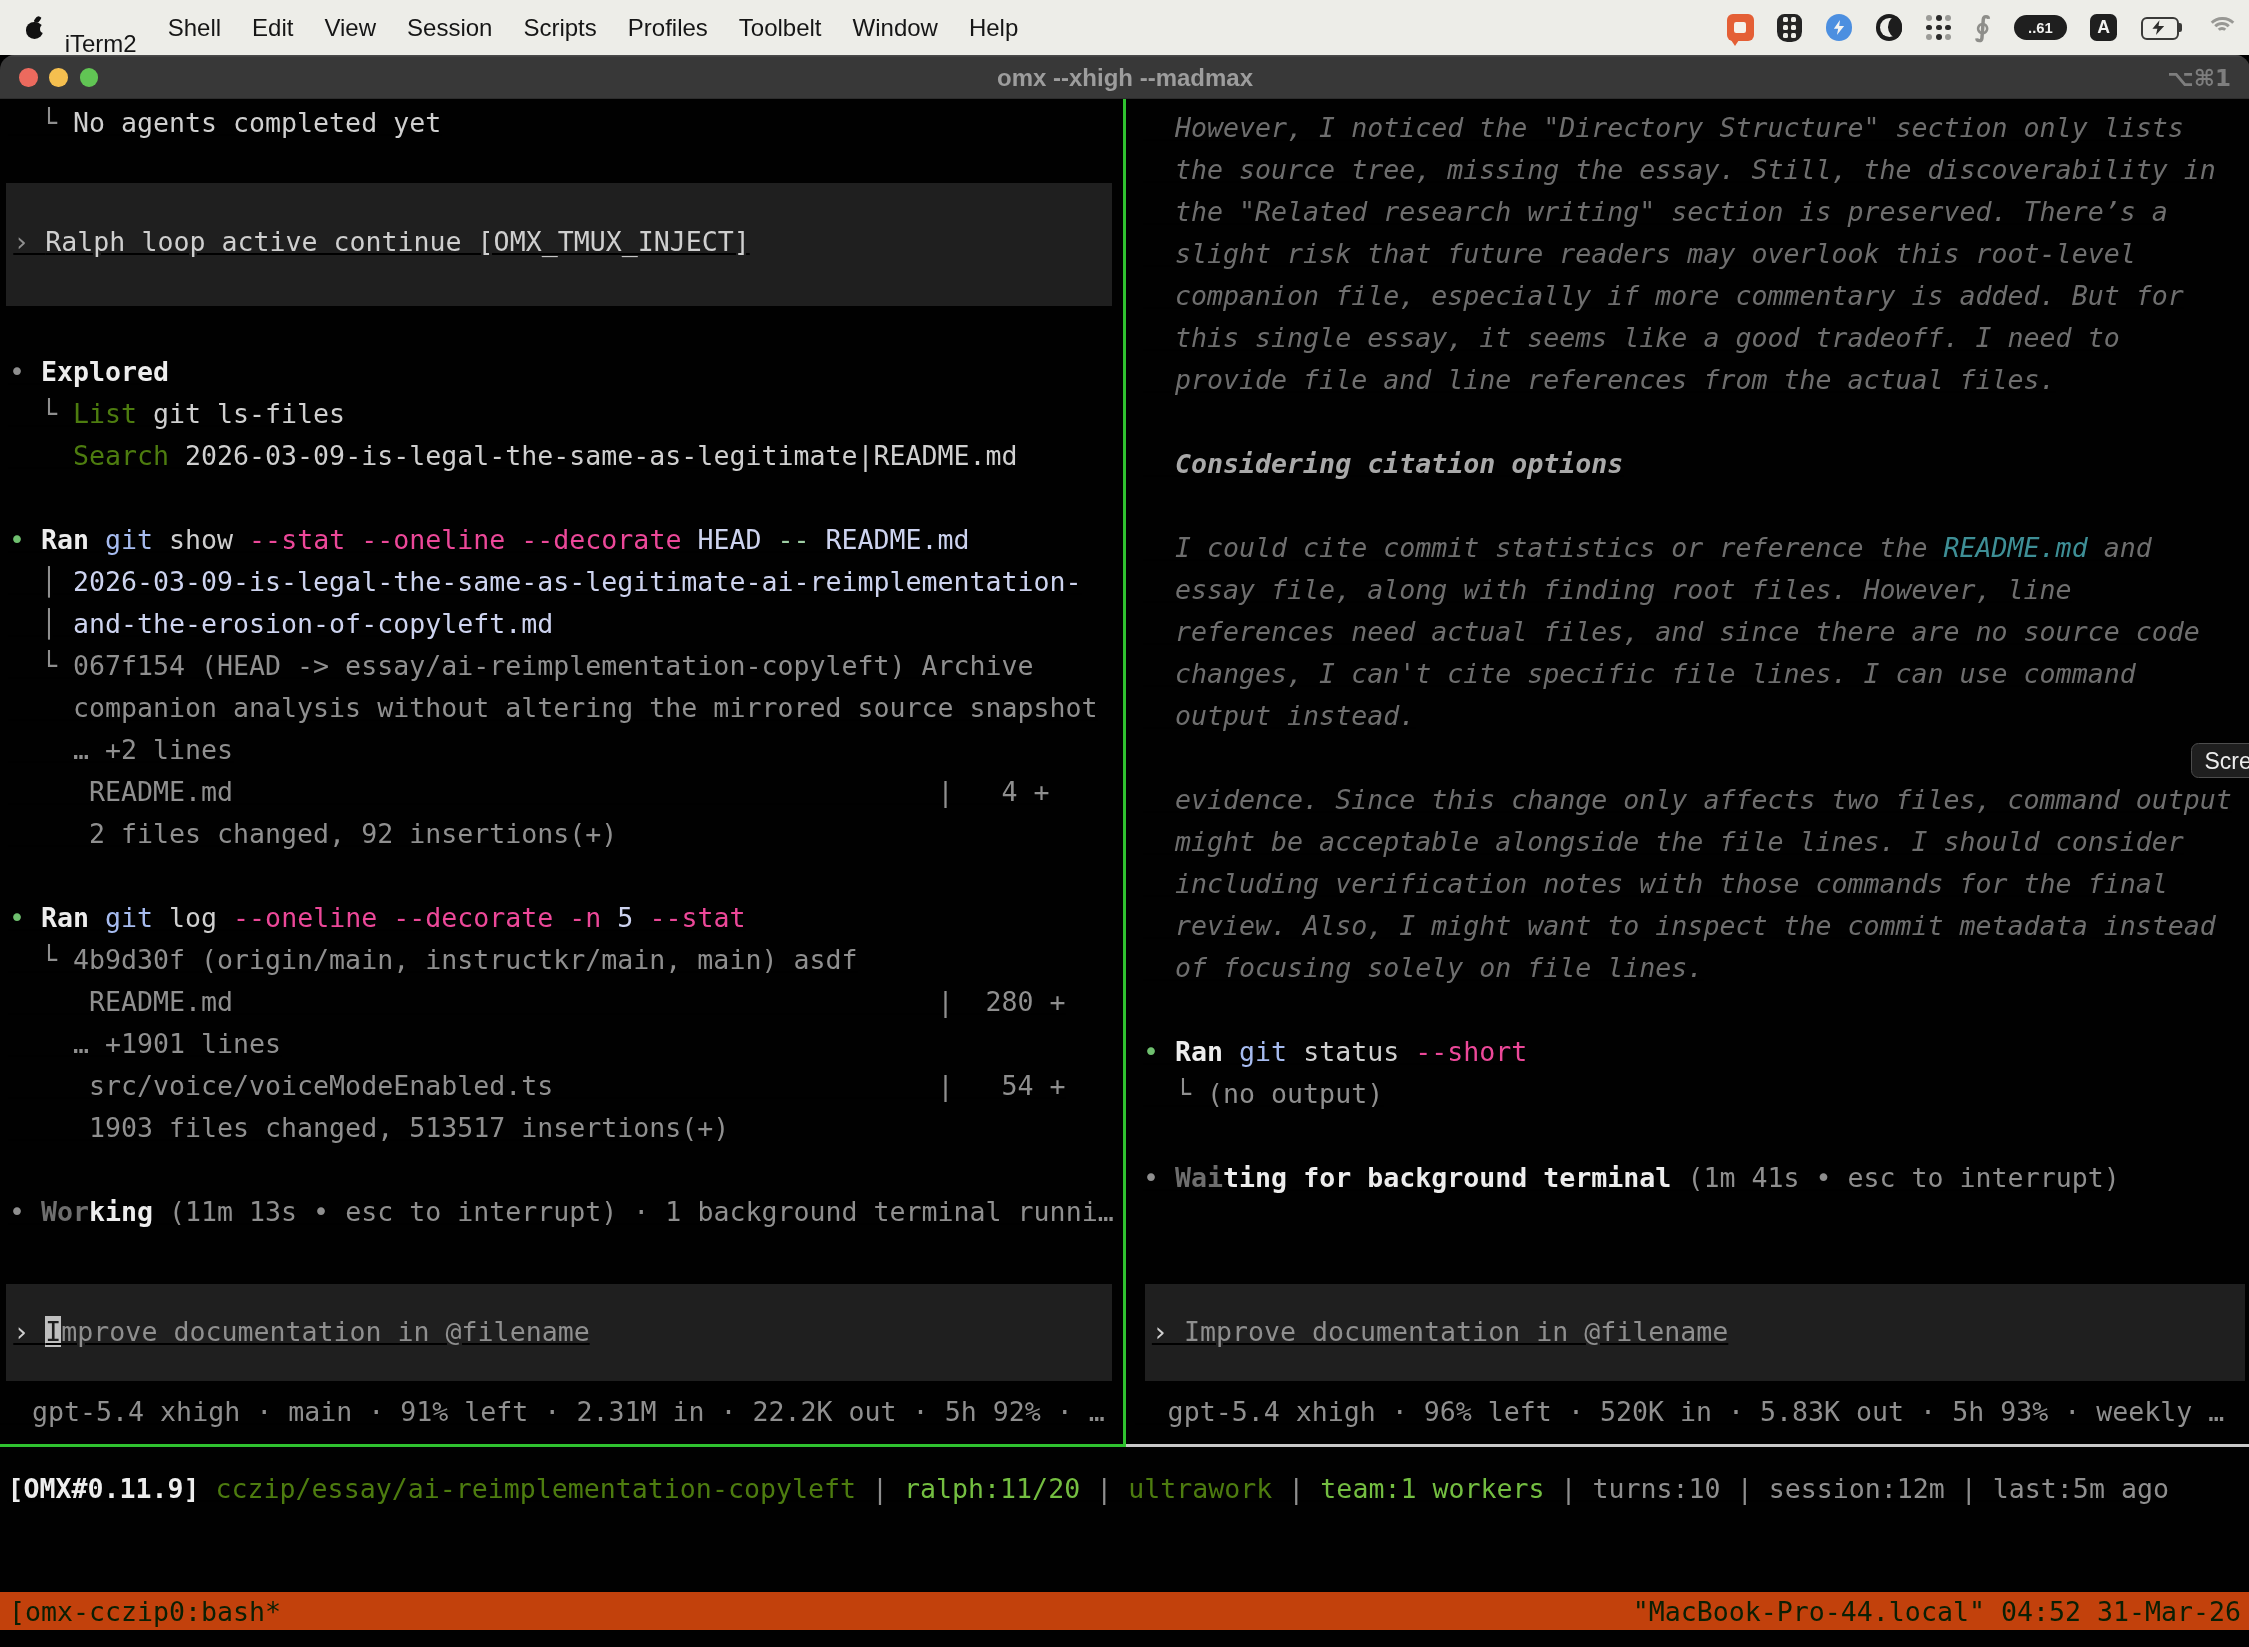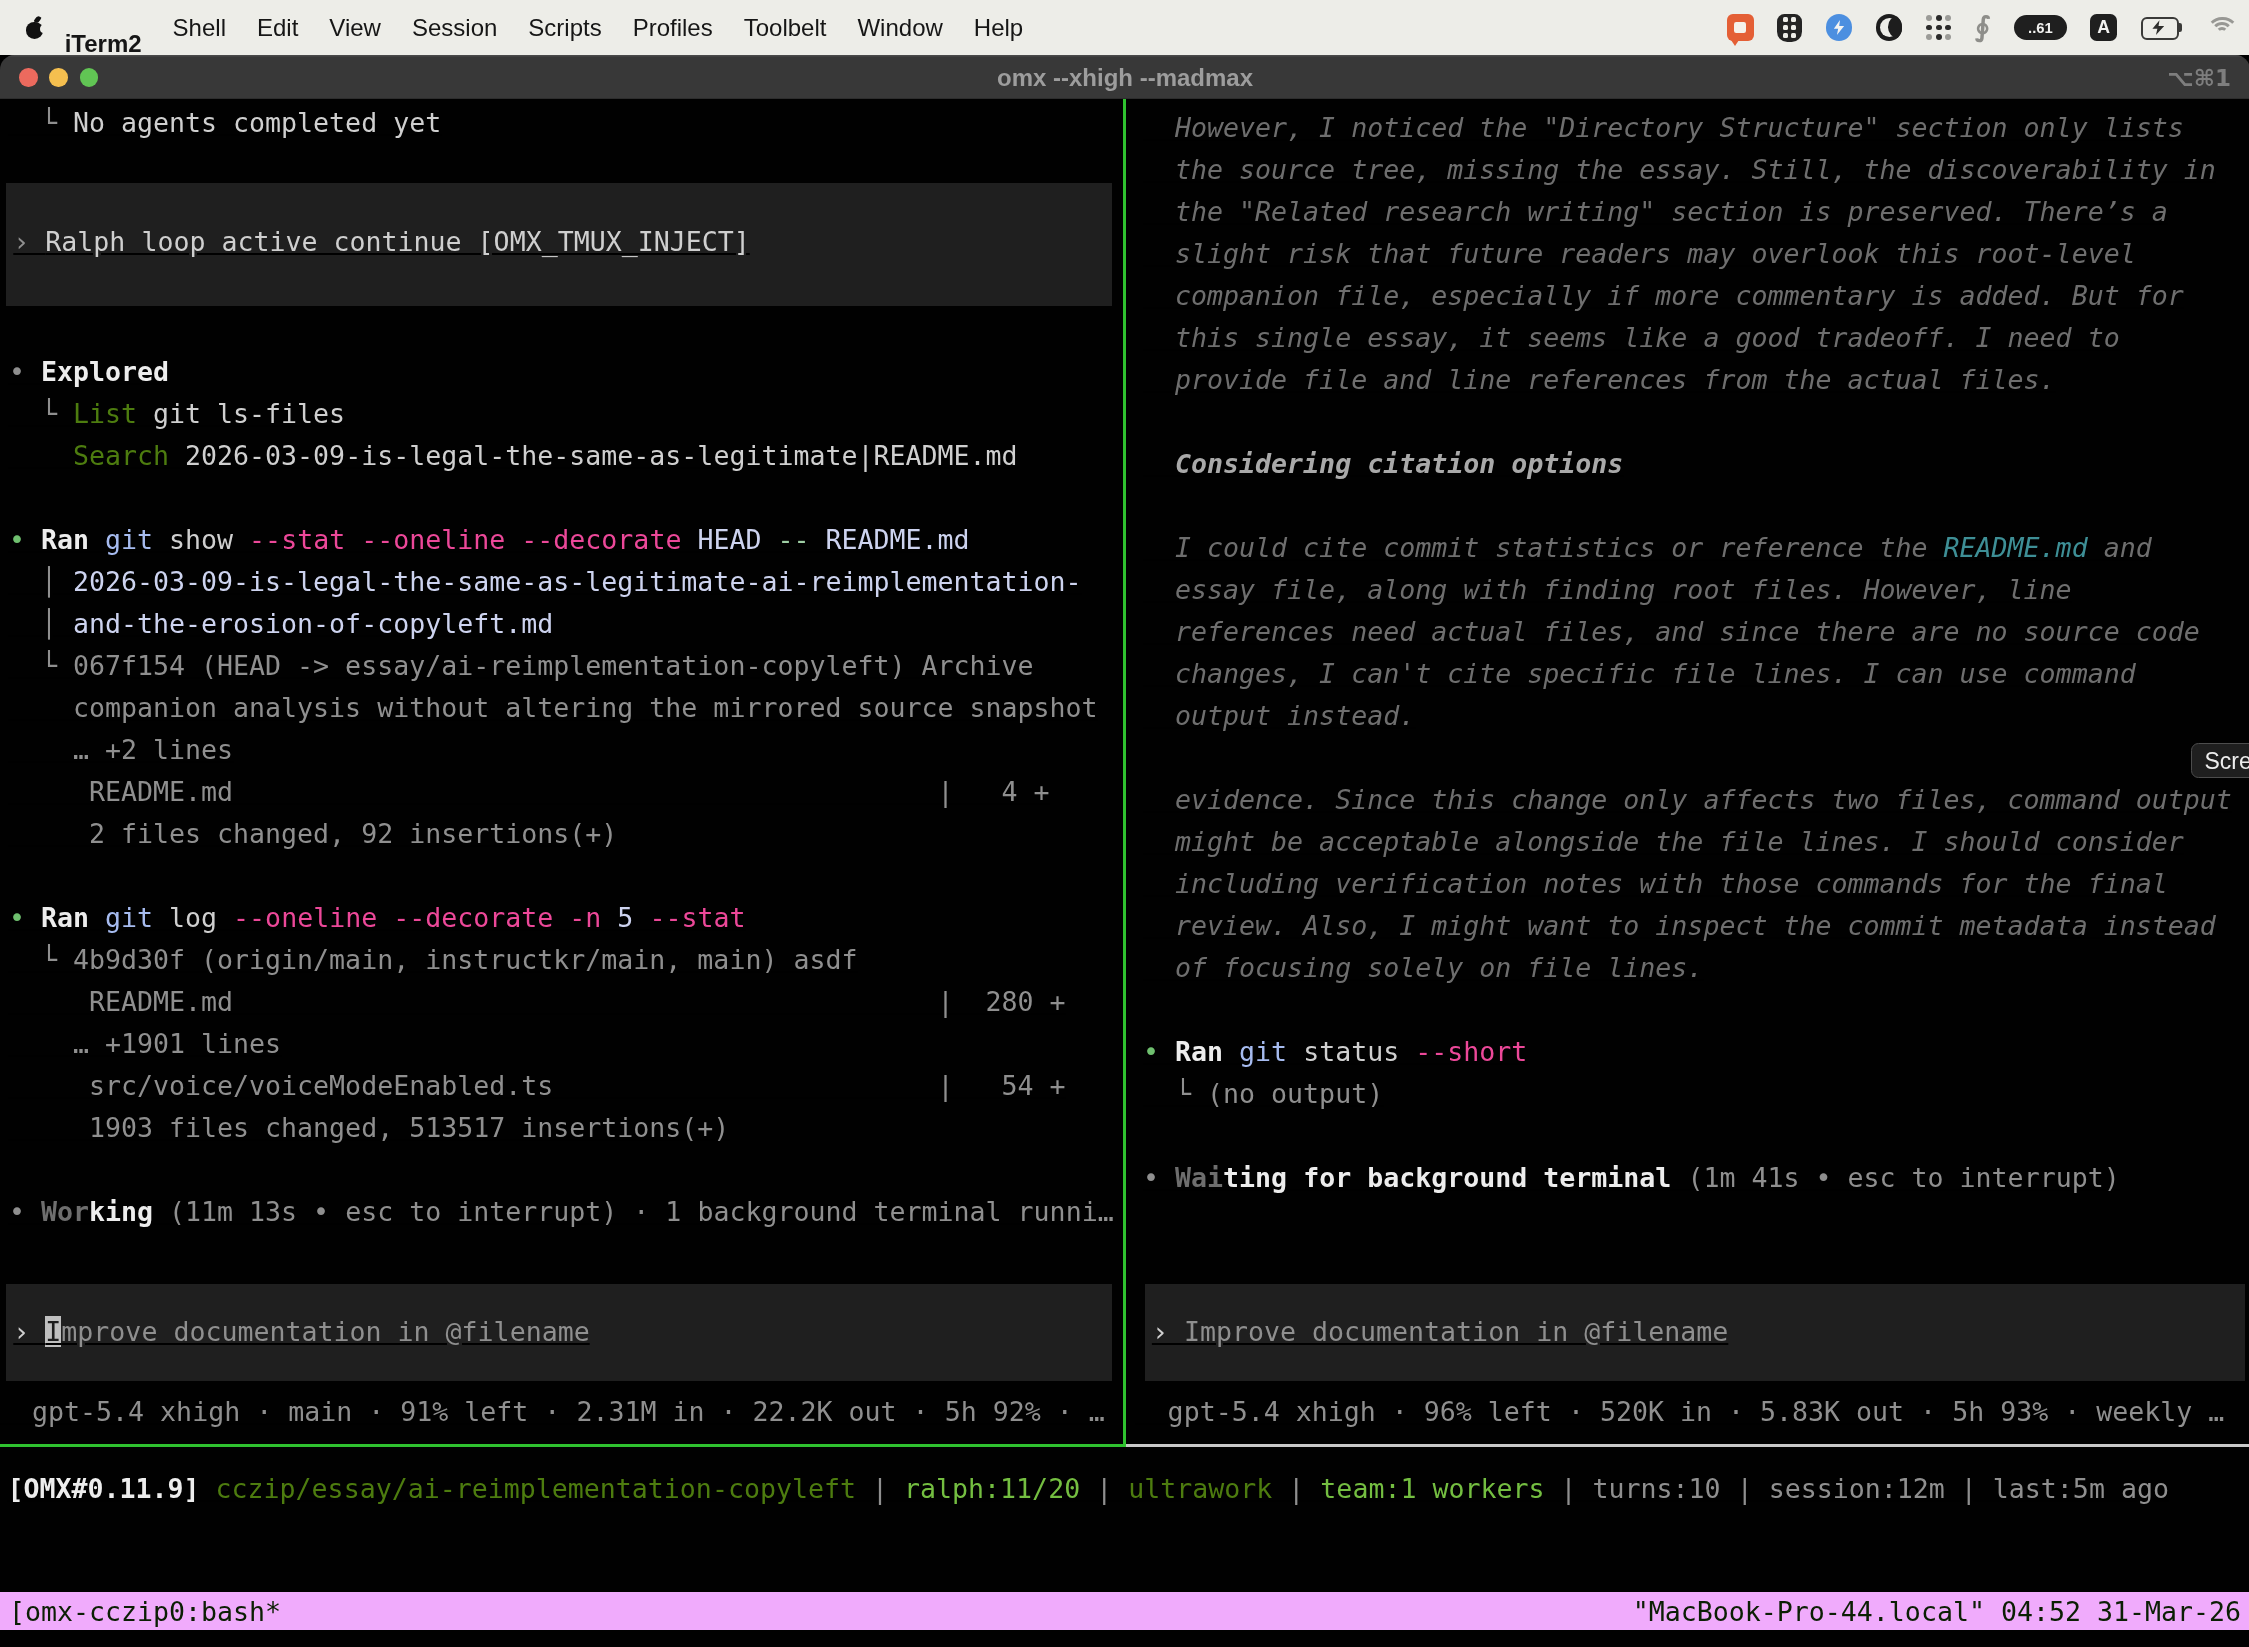--- a/index.html
+++ b/index.html
@@ -4,21 +4,21 @@
 <style>
   html,body{margin:0;padding:0;background:#000;}
   .screen{position:relative;width:2250px;height:1648px;overflow:hidden;background:#000;
           font-family:"Liberation Sans",sans-serif;}
 
   
   .menubar{position:absolute;top:0;left:0;width:2250px;height:55px;background:#EDEDE8;
            display:flex;align-items:center;box-sizing:border-box;padding:0 13.3px 0 25px;}
   .menu-items{display:flex;align-items:center;gap:31px;margin-left:20.7px;}
   .menu-item{font-size:24px;color:#161616;white-space:nowrap;}
-  .menu-item:first-child{font-weight:bold;margin-top:33px;}
+  .menu-item:first-child{font-weight:normal;margin-top:33px;}
   .menubar-spacer{flex:1;}
   .status-icons{display:flex;align-items:center;gap:23.6px;}
 
   .apple{position:relative;width:19px;height:23.6px;}
   .apple-body{position:absolute;left:0.7px;top:5.9px;width:17.7px;height:17px;background:#111;
               border-radius:46% 46% 48% 48%;}
   .apple-leaf{position:absolute;left:9.6px;top:0px;width:5.2px;height:7.4px;background:#111;
               border-radius:60% 10% 60% 10%;transform:rotate(30deg);}
   .apple-bite{position:absolute;right:-3.7px;top:9.6px;width:8px;height:8px;background:#EDEDE8;border-radius:50%;}
 
@@ -79,21 +79,21 @@
   .inject-box{left:5.9px;top:84px;width:1106px;height:123px;padding:38px 0 0 7.4px;}
   .prompt-box{top:1185px;height:97px;padding:26.6px 0 0 7.4px;}
   .prompt-left{left:5.9px;width:1106px;}
   .prompt-right{left:18.5px;width:1100px;}
 
   .v-divider{position:absolute;left:1123px;top:0;width:3px;height:1348px;background:#2FC22F;}
   .h-border-active{position:absolute;left:0;top:1345px;width:1126px;height:3px;background:#2FC22F;}
   .h-border-inactive{position:absolute;left:1126px;top:1345px;width:1124px;height:3px;background:#C9C9C9;}
 
   .omx-status{position:absolute;left:7.4px;top:1369px;}
-  .tmux-bar{position:absolute;left:0;top:1493px;width:2250px;height:38px;background:#f0abfc;
+  .tmux-bar{position:absolute;left:0;top:1493px;width:2250px;height:38px;background:#c2410c;
             display:flex;justify-content:space-between;align-items:center;box-sizing:border-box;padding:0 8.9px;}
   .tmux-bar span{color:#0B1F04;font-size:26.6px;font-family:"DejaVu Sans Mono",monospace;white-space:pre;}
 
   .scre-overlay{position:absolute;left:2191px;top:644px;width:89px;height:35px;background:#1F1F1F;
                 border:1.5px solid #4D4D4D;border-radius:7.4px;color:#EDEDED;
                 font-family:"Liberation Sans",sans-serif;font-size:23px;line-height:34px;padding-left:12.5px;box-sizing:border-box;}
 
   
   .s-w{color:#CFCFCF;} .s-b{color:#EDEDED;font-weight:bold;}
   .s-g{color:#8F8F8F;} .s-dgb{color:#6E6E6E;font-weight:bold;}

